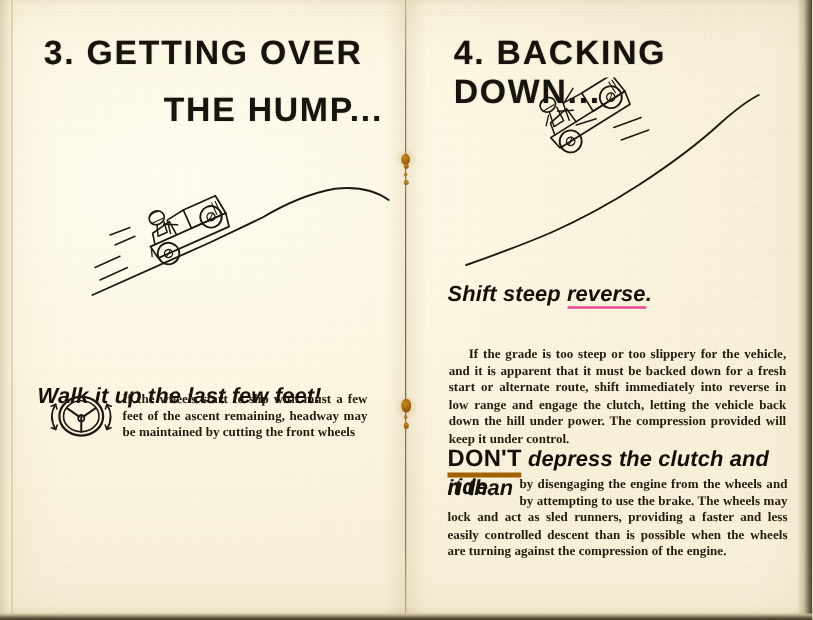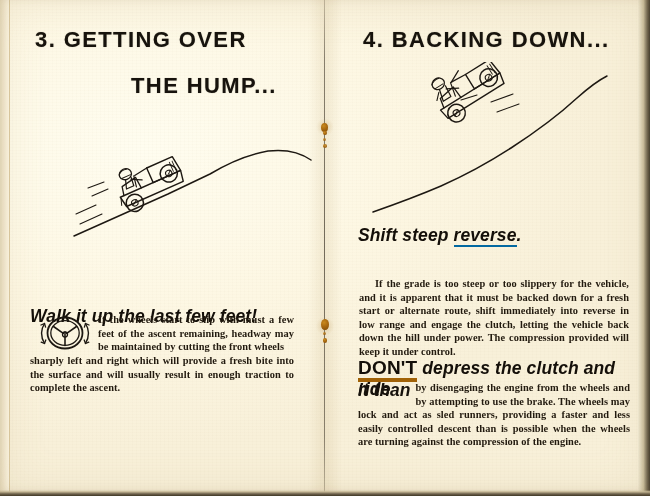--- a/index.html
+++ b/index.html
@@ -93,40 +93,40 @@
     top: 0;
     height: 100%;
   }
   .left-col { left: 0; width: 324px; }
   .right-col { left: 325px; width: 325px; }
 
   
   .section-title {
     font-family: "Liberation Sans", sans-serif;
     font-weight: bold;
-    font-size: 22px;
+    font-size: 27px;
     letter-spacing: 1.4px;
     color: #17130d;
     text-shadow: 0 0 1px rgba(30,22,10,.35);
   }
   .title-l1 { position: absolute; left: 35px; top: 27px; }
   .title-l2 { position: absolute; left: 131px; top: 57px; margin-top: 16px; }
   .title-r1 { position: absolute; left: 38px; top: 27px; }
 
   
   .sub-head {
     font-family: "Liberation Sans", sans-serif;
     font-style: italic;
     font-weight: bold;
     font-size: 17.5px;
     letter-spacing: .1px;
     color: #140f09;
   }
   .u-line {
-    border-bottom: 2px solid #0369a1;
+    border-bottom: 2px solid #ec4899;
     padding-bottom: 0px;
   }
   .dont-word {
     font-style: normal;
     font-weight: bold;
     font-size: 19px;
     letter-spacing: .2px;
     border-bottom: 4px solid #a16207;
   }
 
@@ -251,21 +251,20 @@
 
         <path d="M51.5 12.5 Q57.5 22 51.5 32.5" stroke-width="1.4"></path>
         <path d="M51.5 12.5 L55.0 14.0 M51.5 12.5 L50.4 16.1" stroke-width="1.3"></path>
         <path d="M51.5 32.5 L54.8 31.2 M51.5 32.5 L50.2 29.0" stroke-width="1.3"></path>
       </svg>
     </div>
 
     <div class="lp-para">
       <div class="indent-block"></div>
       <div class="body-copy bold-ish">If the wheels start to slip with must a few feet of the ascent remaining, headway may be maintained by cutting the front wheels</div>
-      <div class="body-copy bold-ish" style="clear:both;">sharply left and right which will provide a fresh bite into the surface and will usually result in enough traction to complete the ascent.</div>
     </div>
   </div>
 
   <div class="page-col right-col">
 
     <div class="section-title title-r1">4. BACKING DOWN...</div>
 
     <div class="illus" style="left:30px; top:62px;">
       <svg width="290" height="160" viewBox="0 0 290 160" fill="none" stroke="#1d1812" stroke-width="1.35" stroke-linecap="round" stroke-linejoin="round">
 

